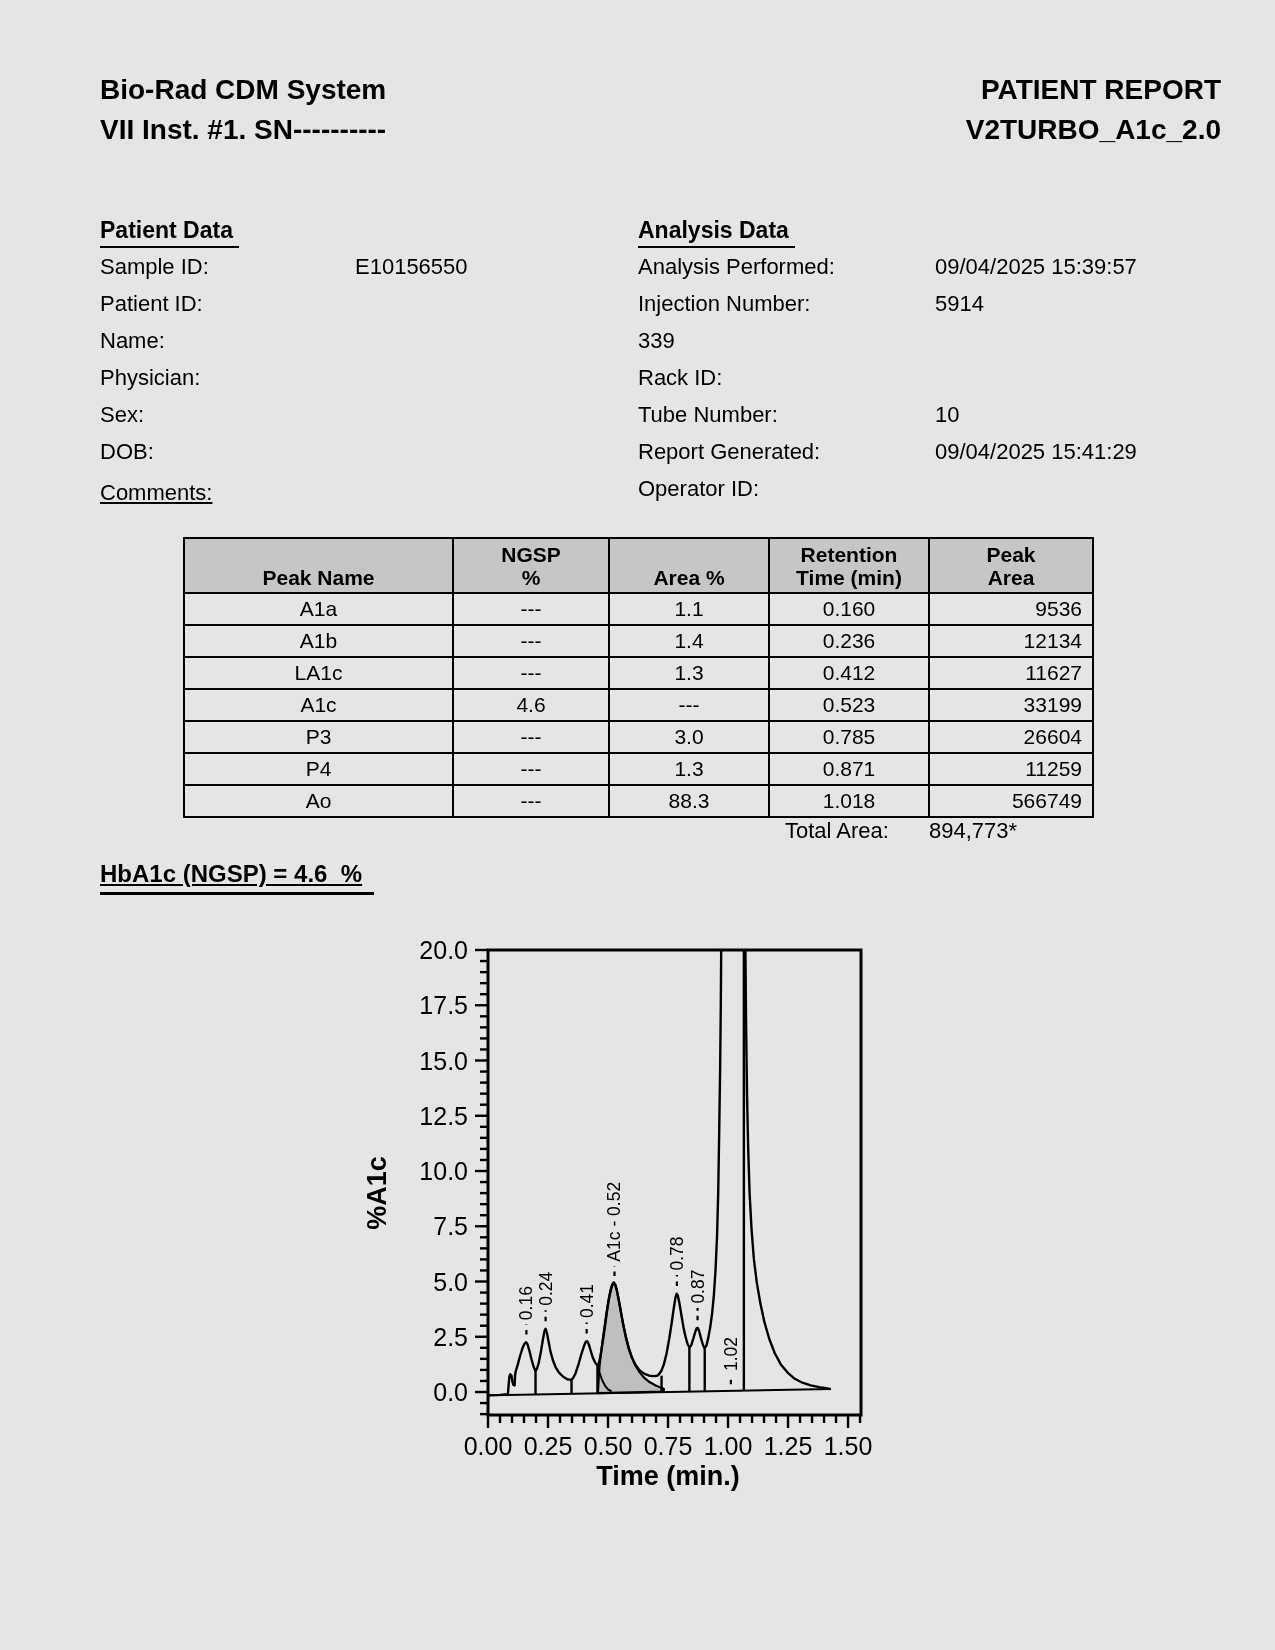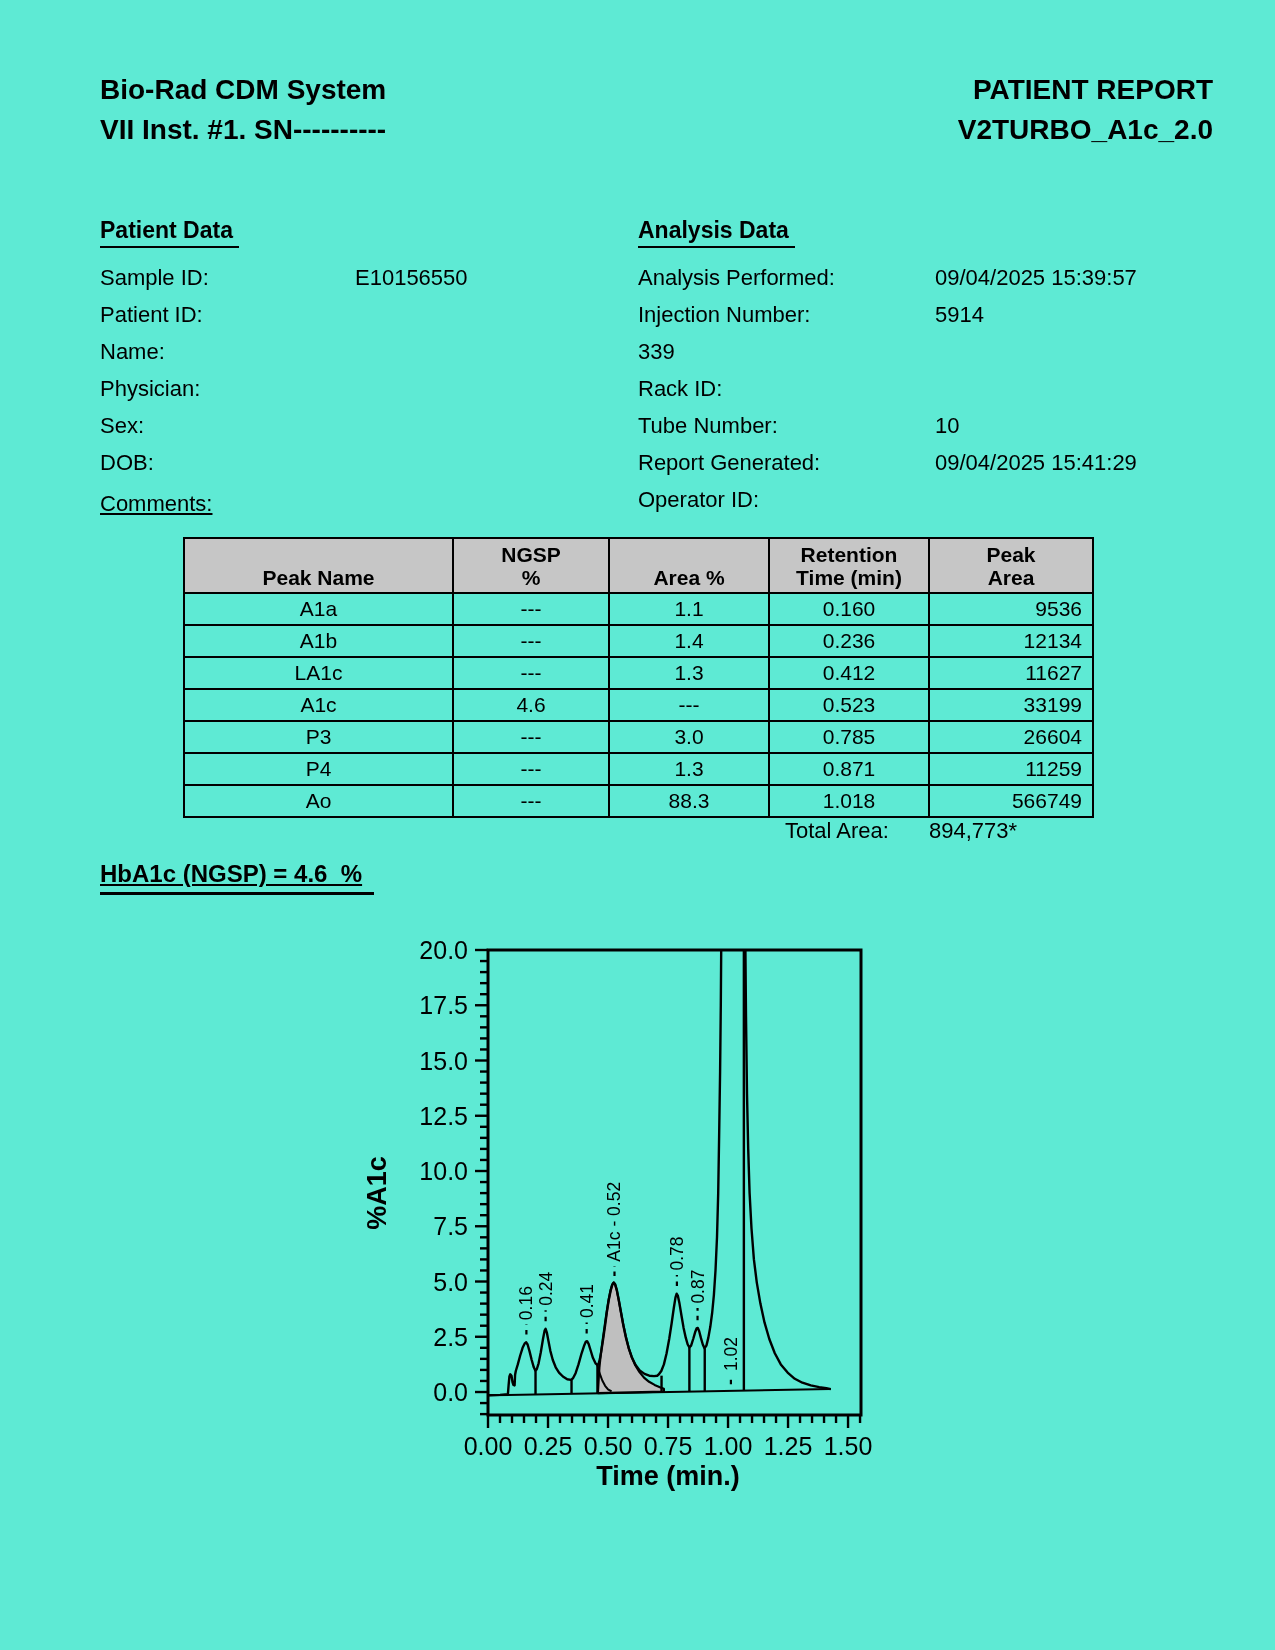--- a/index.html
+++ b/index.html
@@ -1,26 +1,26 @@
 <!DOCTYPE html>
 <html><head>
 <meta charset="utf-8">
 <style>
   html,body{margin:0;padding:0;background:#fff;}
-  .page{position:relative;width:1275px;height:1650px;background:#5eead4;overflow:hidden;
+  .page{position:relative;width:1275px;height:1650px;background:#e5e5e5;overflow:hidden;
         font-family:"Liberation Sans",sans-serif;color:#000;}
   
   .hdr-left{position:absolute;left:100px;top:70px;font-weight:bold;font-size:28px;line-height:40px;}
-  .hdr-right{position:absolute;right:62px;top:70px;font-weight:bold;font-size:28px;line-height:40px;text-align:right;}
+  .hdr-right{position:absolute;right:54px;top:70px;font-weight:bold;font-size:28px;line-height:40px;text-align:right;}
   
   .sec{position:absolute;top:217px;font-size:22px;}
   .sec-patient{left:100px;width:520px;}
   .sec-analysis{left:638px;width:540px;}
   .sec-title{display:inline-block;font-weight:bold;font-size:23px;border-bottom:2px solid #000;
-             padding:0 6px 2px 0;margin-bottom:11px;}
+             padding:0 6px 2px 0;}
   .f-row{display:flex;height:37px;line-height:37px;}
   .sec-patient .f-label{width:255px;flex:none;}
   .sec-analysis .f-label{width:297px;flex:none;}
   .f-value{white-space:nowrap;}
   .comments{margin-top:4px;height:37px;line-height:37px;text-decoration:underline;}
   
   table.peaks{position:absolute;left:183px;top:537px;border-collapse:collapse;table-layout:fixed;
               font-size:21px;}
   table.peaks th,table.peaks td{border:2px solid #000;overflow:hidden;}
   table.peaks th{background:#c6c6c6;font-weight:bold;vertical-align:bottom;line-height:23px;

